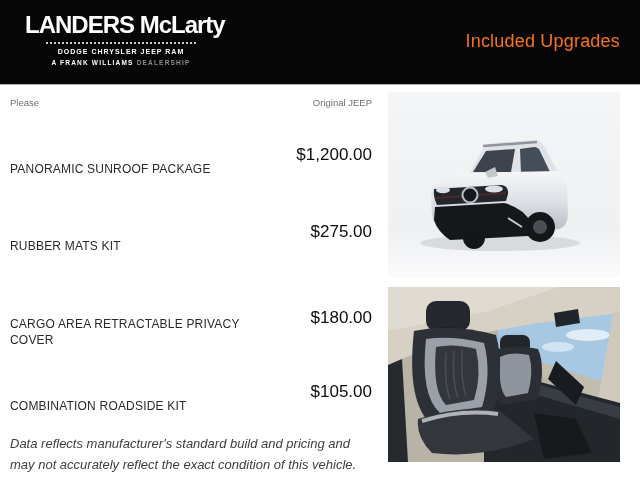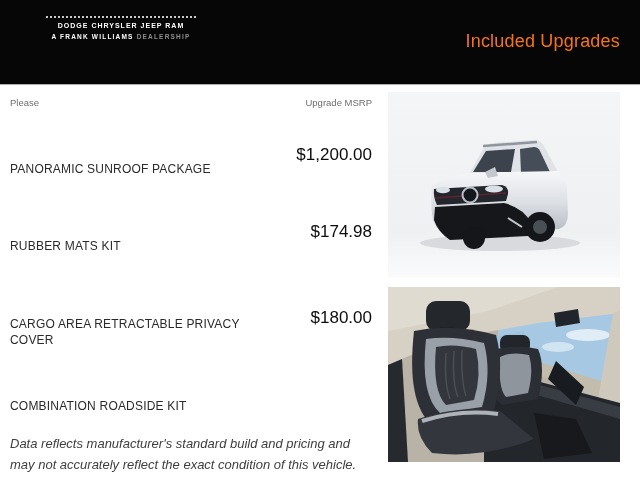--- a/index.html
+++ b/index.html
@@ -59,49 +59,51 @@
   .photo { position:absolute; left:388px; width:232px; overflow:hidden; background:#f0f1f4; }
   .photo-ext { top:92px; height:186px; }
   .photo-int { top:287px; height:175px; }
   svg { display:block; }
 </style>
 </head>
 <body>
 
 <header class="header">
   <div class="logo">
+    <div class="logo-main">LANDERS McLarty</div>
     <div class="logo-dots"></div>
     <div class="logo-marques">DODGE CHRYSLER JEEP RAM</div>
     <div class="logo-dealer">
       <span class="b">A FRANK WILLIAMS</span>
       <span class="l">DEALERSHIP</span>
     </div>
   </div>
   <div class="page-title">Included Upgrades</div>
 </header>
 
 <div class="thead">
   <span>Please</span>
-  <span>Upgrade MSRP</span>
+  <span>Original JEEP</span>
 </div>
 
 <div class="row r1">
   <span class="name">PANORAMIC SUNROOF PACKAGE</span>
   <span class="price">$1,200.00</span>
 </div>
 <div class="row r2">
   <span class="name">RUBBER MATS KIT</span>
-  <span class="price">$174.98</span>
+  <span class="price">$275.00</span>
 </div>
 <div class="row r3">
   <span class="name">CARGO AREA RETRACTABLE PRIVACY COVER</span>
   <span class="price">$180.00</span>
 </div>
 <div class="row r4">
   <span class="name">COMBINATION ROADSIDE KIT</span>
+  <span class="price">$105.00</span>
 </div>
 
 <p class="disclaimer">Data reflects manufacturer's standard build and pricing and may not accurately reflect the exact condition of this vehicle. Please contact dealer for more information.</p>
 
 <div class="photo photo-ext" aria-label="Vehicle exterior photo - silver SUV front three-quarter view">
   <svg width="232" height="186" viewBox="0 0 232 186">
     <defs>
       <linearGradient id="bgfade" x1="0" y1="0" x2="0" y2="1">
         <stop offset="0" stop-color="#f4f5f7"></stop>
         <stop offset="0.75" stop-color="#eef0f2"></stop>

